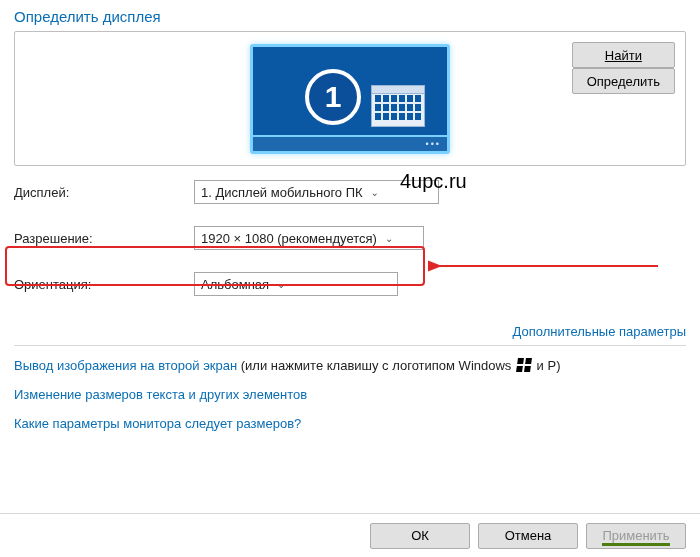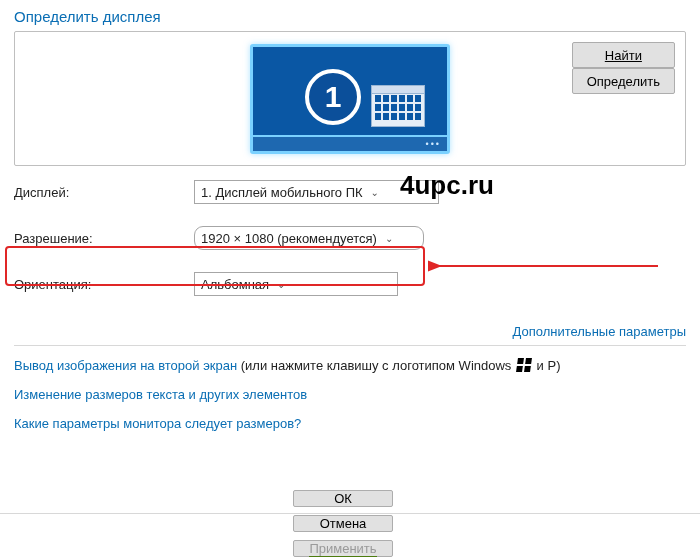--- a/index.html
+++ b/index.html
@@ -110,42 +110,42 @@
     background: #d2dff0;
     border-bottom: 1px solid #9ab6d4;
   }
   .monitor .grid span {
     background: #0a57a4; display: block; width: 100%; height: 100%;
   }
   .watermark {
     position: absolute;
     left: 400px; top: 170px;
     font-family: Arial, sans-serif;
-    font-size: 26px; color: #000; font-weight: bold;
+    font-size: 20px; color: #000;
   }
 
   .form-row {
     display: flex;
     align-items: center;
     margin-top: 14px;
   }
   .form-label { width: 180px; }
   .select {
     border: 1px solid #a6a6a6;
     background: #fff;
     height: 24px;
     display: flex;
     align-items: center;
     padding: 0 4px 0 6px;
     font-size: 13px;
     cursor: pointer;
   }
   .select .chev { font-size: 10px; color: #555; margin-left: 8px; }
   .sel-display { width: 245px; }
-  .sel-res { width: 230px; border-radius: 9px; }
+  .sel-res { width: 230px; }
   .sel-orient { width: 204px; }
 
   .highlight-box {
     position: absolute;
     left: 5px; top: 246px;
     width: 420px; height: 40px;
     border: 2px solid #e02626;
     border-radius: 4px;
     pointer-events: none;
   }
@@ -184,21 +184,20 @@
     position: absolute;
     left: 0; right: 0; bottom: 0;
     height: 44px;
     border-top: 1px solid #d8d8d8;
     display: flex;
     align-items: center;
     justify-content: flex-end;
     gap: 8px;
     padding-right: 14px;
     background: #fff;
-    flex-direction: column;
   }
 </style>
 </head>
 <body>
 
 <div class="page">
 
   <h2 class="section-title">Определить дисплея</h2>
 
   <div class="monitor-panel">

